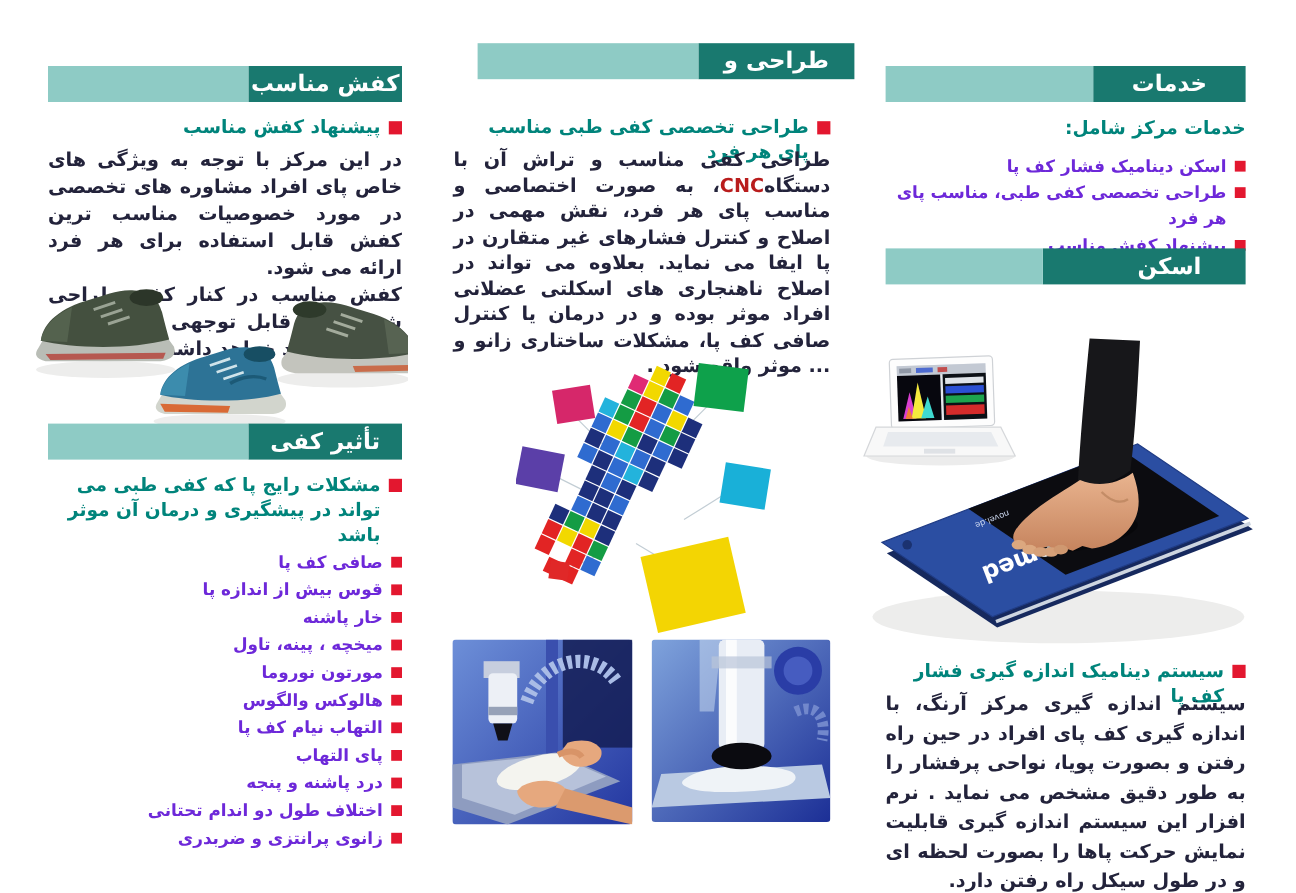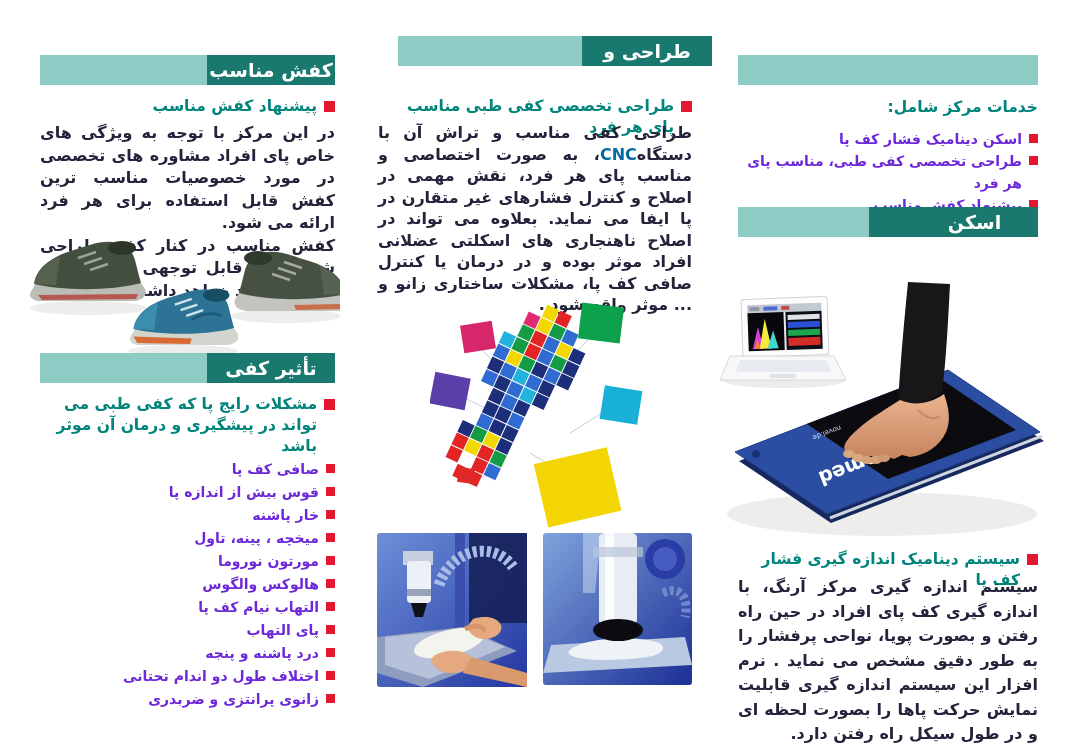--- a/index.html
+++ b/index.html
@@ -21,33 +21,34 @@
     line-height:21px;text-align:right;
   }
   .redsq{flex:0 0 auto;width:11px;height:11px;background:#e3172f;margin-left:7px;margin-top:5px;}
   .redsq.sm{width:9px;height:9px;margin-top:6px;}
   
   .para{
     color:#23233b;font-weight:bold;font-size:16px;line-height:22.5px;text-align:justify;
   }
   .para.tight{line-height:21.5px;}
   .para.loose{line-height:24.5px;}
-  .cnc{color:#0369a1;font-weight:bold;}
+  .cnc{color:#b91c1c;font-weight:bold;}
   
   .blist .list-item{display:flex;align-items:flex-start;color:#6d28d9;font-weight:bold;
     font-size:14px;line-height:23px;}
   .blist .list-item .txt{padding-top:0;}
   .blist.svc .list-item{line-height:22px;}
 </style>
 </head>
 <body>
 
 <div class="page">
 
   <div class="abs bar" style="right:42px;top:55px;width:300px;">
+    <div class="bar-dark" style="width:127px;">خدمات</div>
     <div class="bar-light"></div>
   </div>
 
   <div class="abs sec-heading" style="right:42px;top:97px;width:300px;">
     <span>خدمات مرکز شامل:</span>
   </div>
 
   <div class="abs blist svc" style="right:42px;top:128px;width:300px;">
       <div class="list-item">
       <span class="redsq sm"></span>

